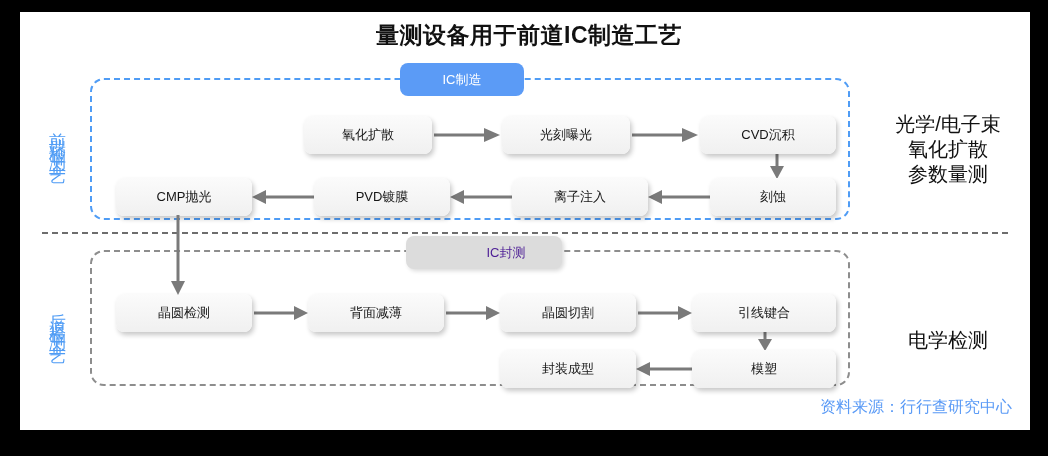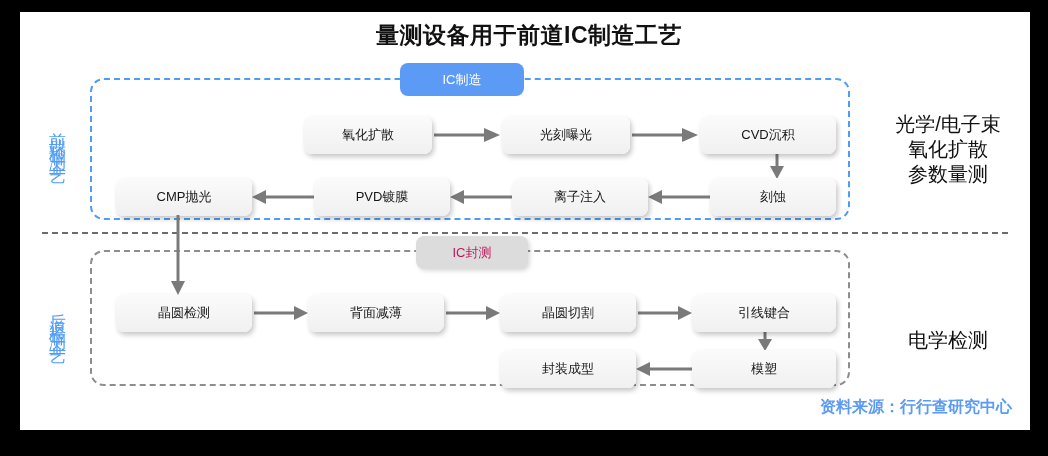--- a/index.html
+++ b/index.html
@@ -83,24 +83,25 @@
     border-radius: 8px;
     font-size: 13px;
     z-index: 5;
   }
   #badge-ic-manufacture {
     left: 380px; top: 51px; width: 124px;
     background: #5b9bf6;
     color: #ffffff;
   }
   #badge-ic-package {
-    left: 396px; top: 224px; width: 112px;
+    left: 386px; top: 224px; width: 112px;
     background: #dcdcdc;
-    color: #be185d;
+    color: #4c1d95;
     box-shadow: 2px 2px 4px rgba(0,0,0,0.15);
+    padding-left: 44px;
   }
 
   
   .node {
     position: absolute;
     height: 38px;
     line-height: 38px;
     text-align: center;
     border-radius: 8px;
     font-size: 13px;
@@ -146,21 +147,21 @@
   }
   #note-front { left: 846px; top: 100px; width: 164px; }
   #note-back  { left: 846px; top: 316px; width: 164px; }
 
   
   #source {
     position: absolute;
     right: 18px;
     bottom: 12px;
     font-size: 16px;
-    font-weight: bold;
+    font-weight: normal;
     color: #5b9bf6;
   }
 </style>
 </head>
 <body>
 
 <div id="canvas">
 
   <div id="title">量测设备用于前道IC制造工艺</div>
 

